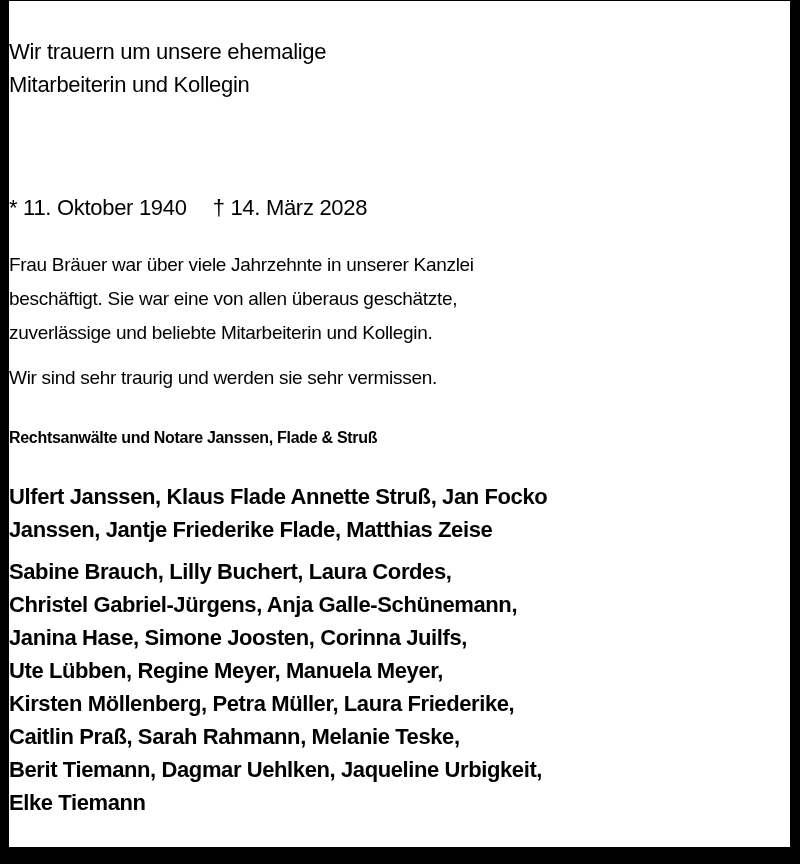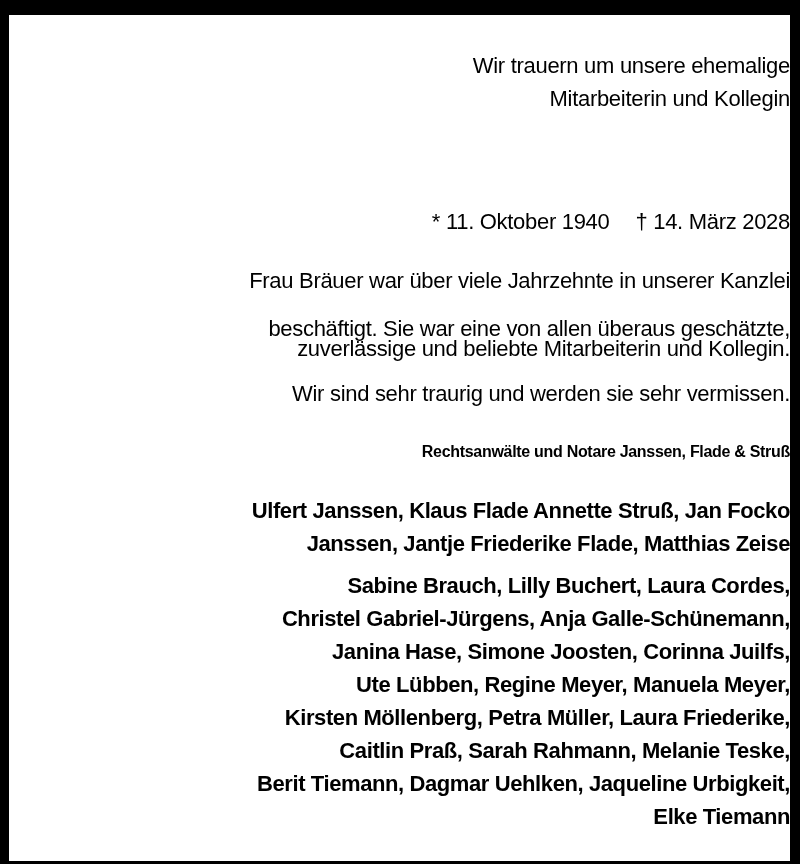--- a/index.html
+++ b/index.html
@@ -6,48 +6,48 @@
     body {
       width: 800px; height: 864px;
       background: #000;
       position: relative;
       overflow: hidden;
       font-family: "Liberation Sans", sans-serif;
       color: #000;
     }
     .page {
       position: absolute;
-      left: 9px; top: 15px;
+      left: 9px; top: 1px;
       width: 781px; height: 846px;
       background: #fff;
-      text-align: right;
+      text-align: left;
     }
     .line { position: absolute; left: 0; right: 0; white-space: nowrap; }
     .intro { font-size: 22px; letter-spacing: -0.3px; }
     .name { font-size: 58px; font-weight: bold; letter-spacing: -0.5px; }
     .dates { font-size: 22px; letter-spacing: -0.3px; }
     .dates .sep { display: inline-block; width: 26px; }
-    .body { font-size: 22px; letter-spacing: -0.3px; padding-left: 32px; }
+    .body { font-size: 19px; letter-spacing: -0.3px; }
     .firm { font-size: 16px; font-weight: bold; letter-spacing: -0.3px; }
     .names { font-size: 22px; font-weight: bold; letter-spacing: -0.4px; }
   </style>
 </head>
 <body>
 
 <div class="page">
   <div class="line intro" style="top:38px;">Wir trauern um unsere ehemalige</div>
   <div class="line intro" style="top:71px;">Mitarbeiterin und Kollegin</div>
 
 
   <div class="line dates" style="top:194px;">
     <span>* 11. Oktober 1940</span><span class="sep"></span><span>† 14. März 2028</span>
   </div>
 
   <div class="line body" style="top:253px;">Frau Bräuer war über viele Jahrzehnte in unserer Kanzlei</div>
-  <div class="line body" style="top:287px;margin-top:14px;">beschäftigt. Sie war eine von allen überaus geschätzte,</div>
+  <div class="line body" style="top:287px;">beschäftigt. Sie war eine von allen überaus geschätzte,</div>
   <div class="line body" style="top:321px;">zuverlässige und beliebte Mitarbeiterin und Kollegin.</div>
 
   <div class="line body" style="top:366px;">Wir sind sehr traurig und werden sie sehr vermissen.</div>
 
   <div class="line firm" style="top:428px;">Rechtsanwälte und Notare Janssen, Flade &amp; Struß</div>
 
   <div class="line names" style="top:483px;">Ulfert Janssen, Klaus Flade Annette Struß, Jan Focko</div>
   <div class="line names" style="top:516px;">Janssen, Jantje Friederike Flade, Matthias Zeise</div>
 
   <div class="line names" style="top:558px;">Sabine Brauch, Lilly Buchert, Laura Cordes,</div>

